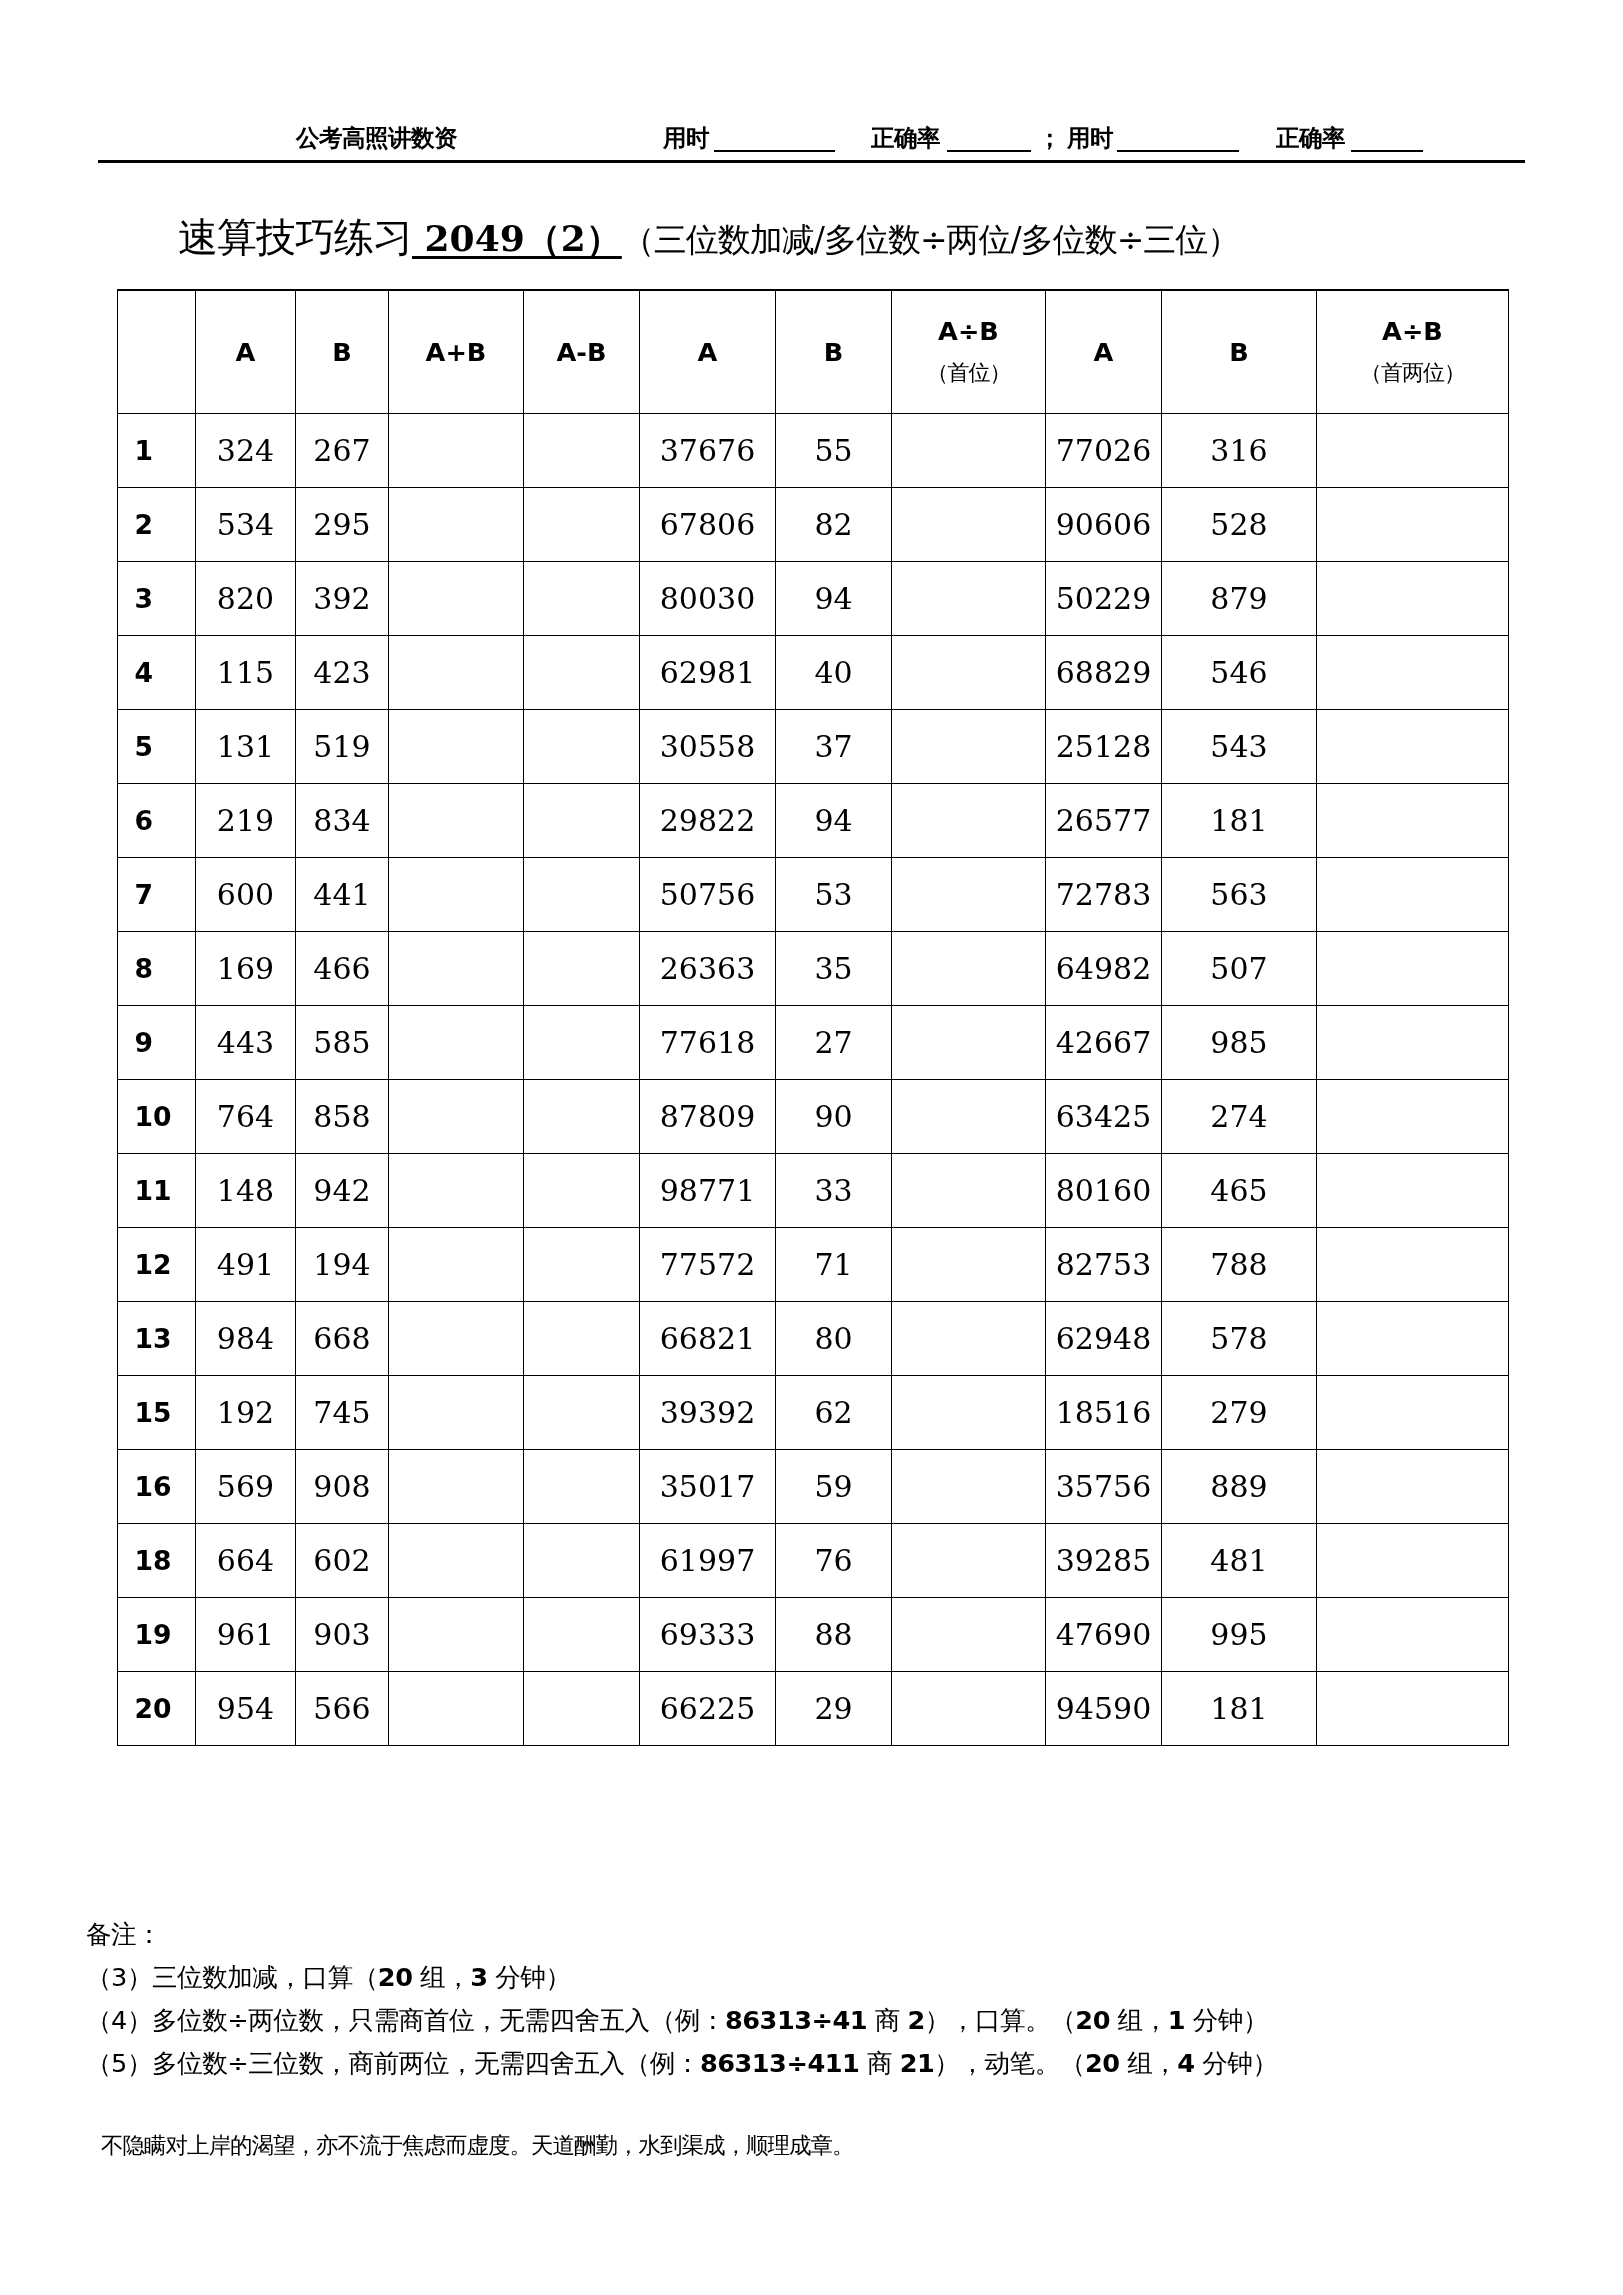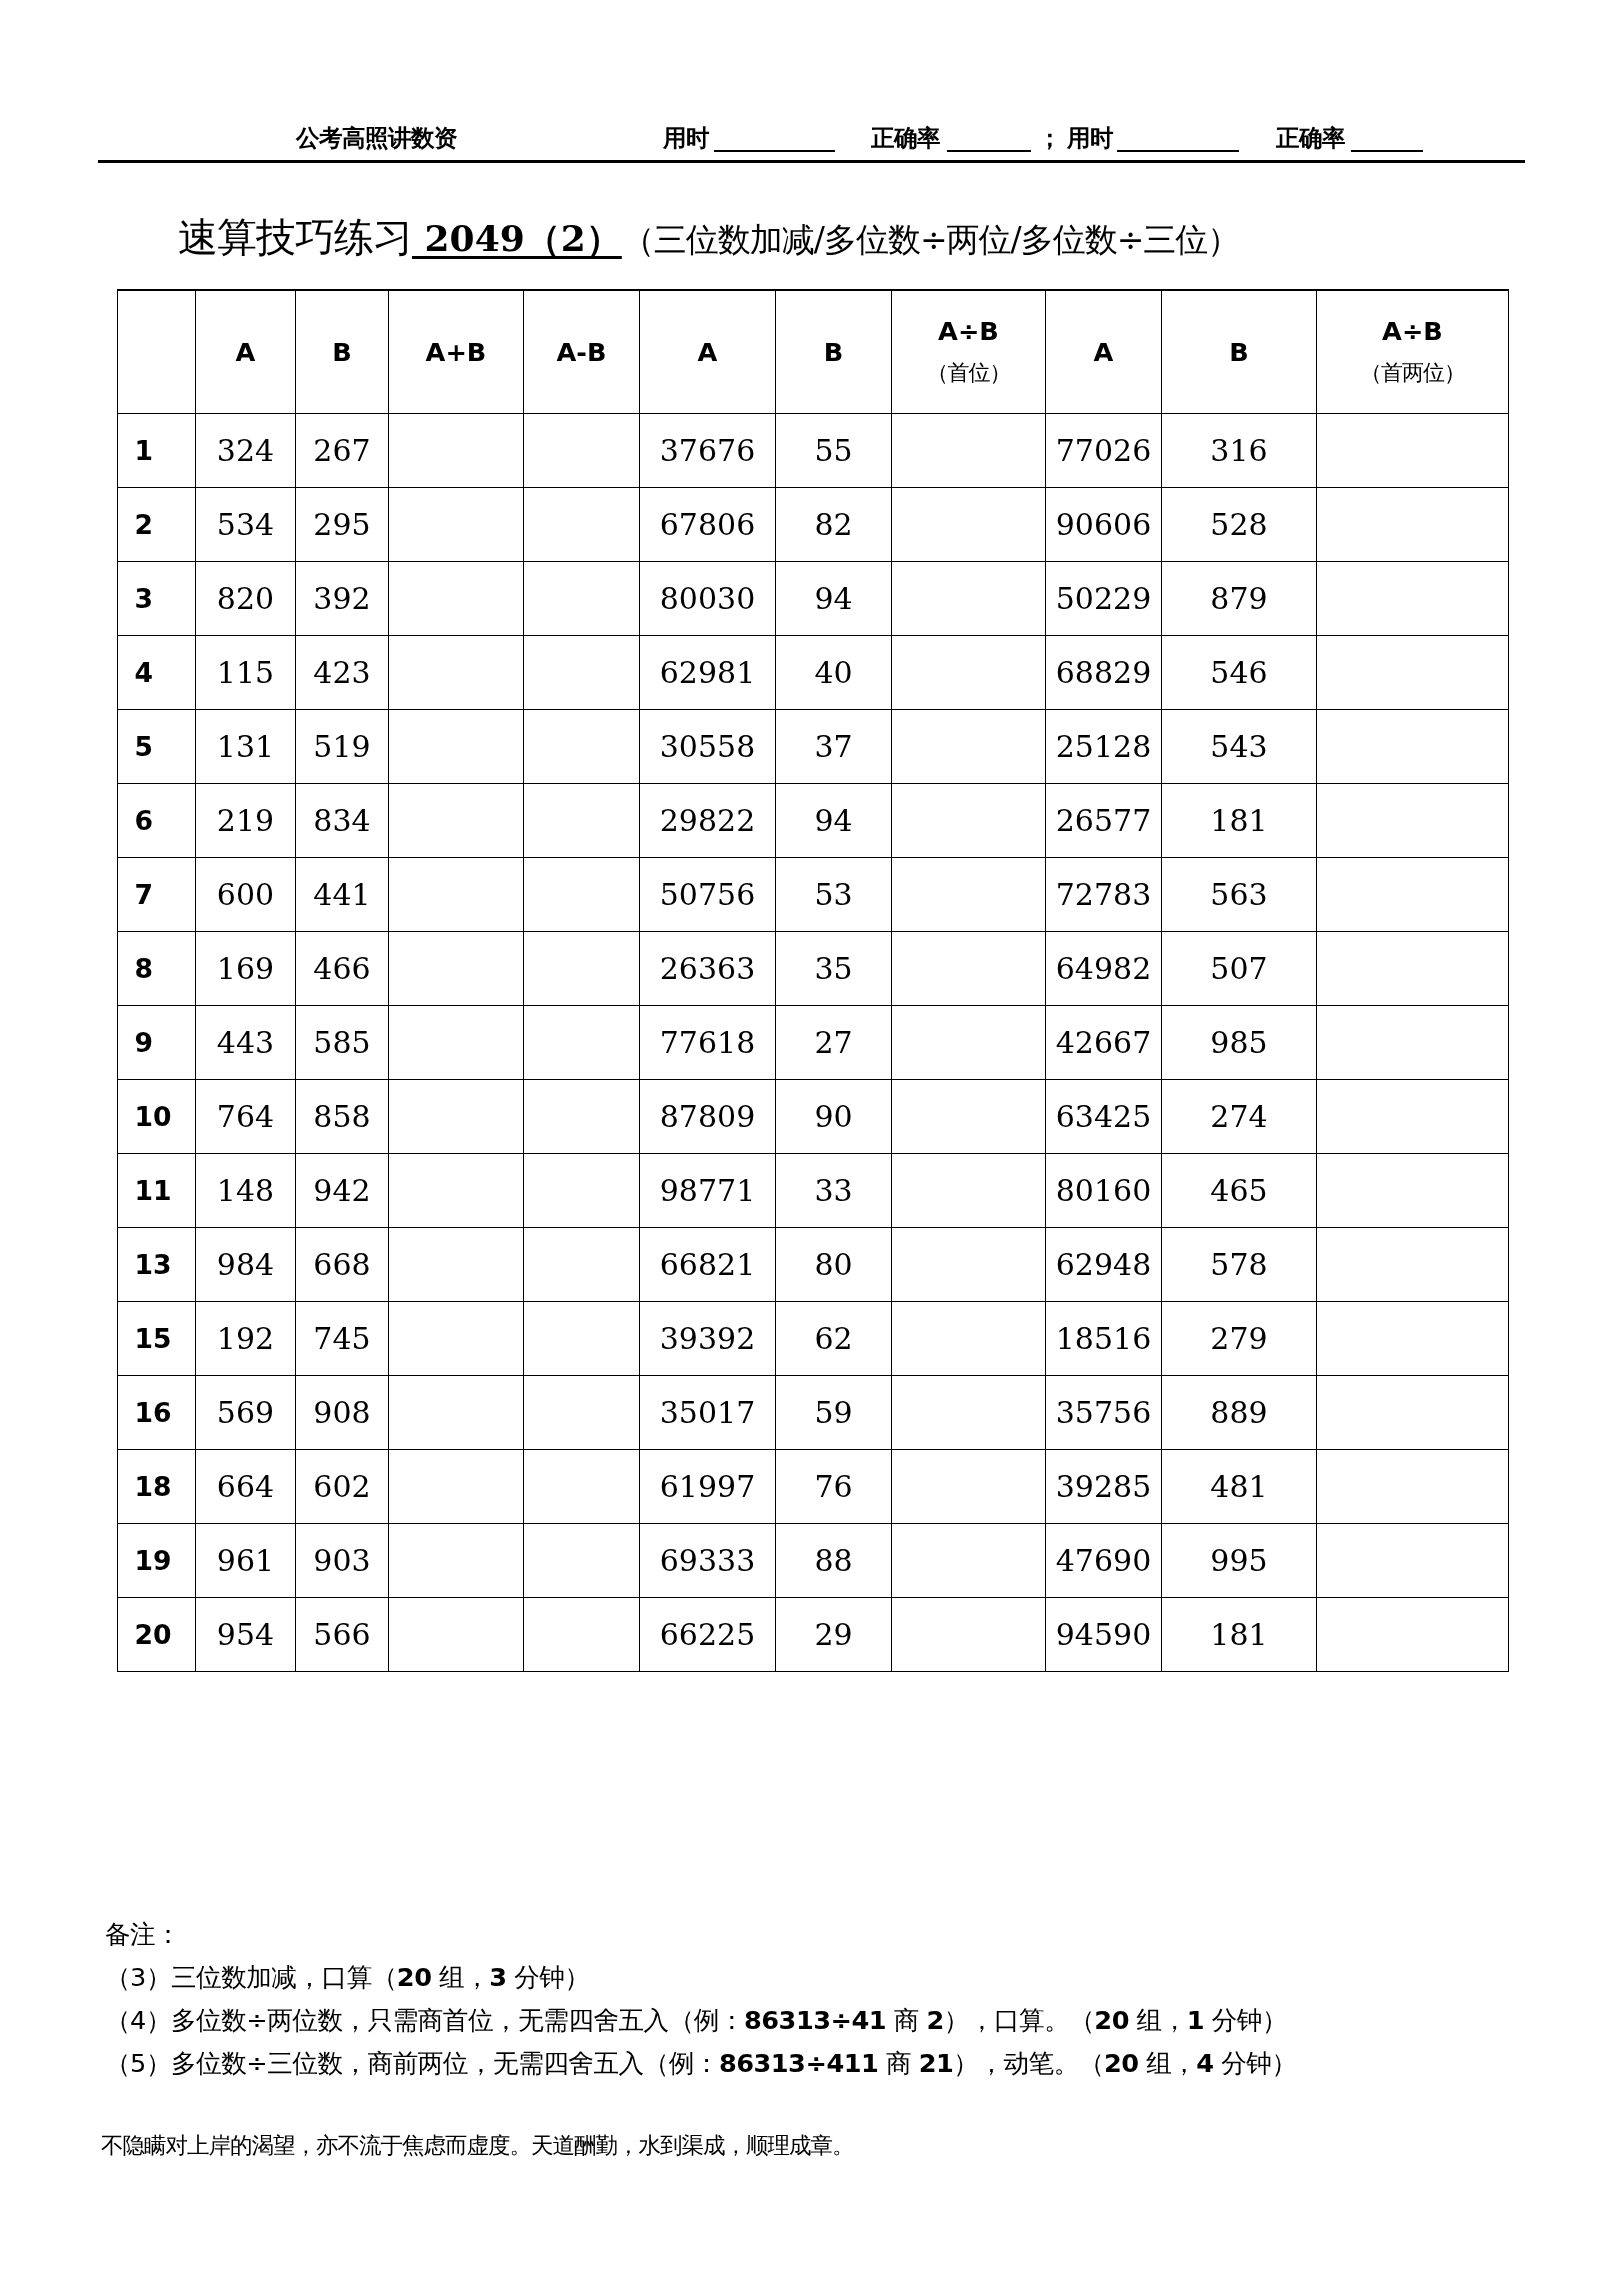--- a/index.html
+++ b/index.html
@@ -23,21 +23,21 @@
   
   table.sheet { position: absolute; left: 117px; top: 289px; border-collapse: collapse; table-layout: fixed; width: 1391px; }
   table.sheet td, table.sheet th { border: 1.5px solid #000; padding: 0; text-align: center; vertical-align: middle; }
   table.sheet th { height: 122px; font-family: "DejaVu Sans", "Liberation Sans", sans-serif; font-weight: bold; font-size: 25.6px; line-height: 41px; }
   table.sheet th .sub { display: block; font-family: Liberation Serif, serif; font-weight: normal; font-size: 22px; letter-spacing: -1px; }
   table.sheet td { height: 73px; font-family: "DejaVu Serif", "Liberation Serif", serif; font-size: 30px; }
   table.sheet td.rownum { text-align: left; padding-left: 16.4px; font-family: "DejaVu Sans", "Liberation Sans", sans-serif; font-weight: bold; font-size: 26.6px; }
   table.sheet tr.hdr th { border-top-width: 2px; }
 
   
-  .notes { position: absolute; left: 105px; top: 1913px; font-family: "DejaVu Sans", "Liberation Sans", sans-serif; font-size: 25.6px; line-height: 43px; white-space: nowrap; letter-spacing: -0.5px; }
+  .notes { position: absolute; left: 86px; top: 1913px; font-family: "DejaVu Sans", "Liberation Sans", sans-serif; font-size: 25.6px; line-height: 43px; white-space: nowrap; letter-spacing: -0.5px; }
   .notes .line { display: block; }
   .notes b { font-weight: bold; }
   .footer-quote { position: absolute; left: 101px; top: 2127px; font-family: "DejaVu Sans", "Liberation Sans", sans-serif; font-size: 22.5px; line-height: 36px; white-space: nowrap; letter-spacing: -1px; }
 </style>
 </head>
 <body>
 
 <div class="top-header">
   <span class="brand">公考高照讲数资</span>
 
@@ -228,20 +228,33 @@
     <td></td>
     <td></td>
     <td>98771</td>
     <td>33</td>
     <td></td>
     <td>80160</td>
     <td>465</td>
     <td></td>
   </tr>
       <tr>
+    <td class="rownum">12</td>
+    <td>491</td>
+    <td>194</td>
+    <td></td>
+    <td></td>
+    <td>77572</td>
+    <td>71</td>
+    <td></td>
+    <td>82753</td>
+    <td>788</td>
+    <td></td>
+  </tr>
+      <tr>
     <td class="rownum">13</td>
     <td>984</td>
     <td>668</td>
     <td></td>
     <td></td>
     <td>66821</td>
     <td>80</td>
     <td></td>
     <td>62948</td>
     <td>578</td>

